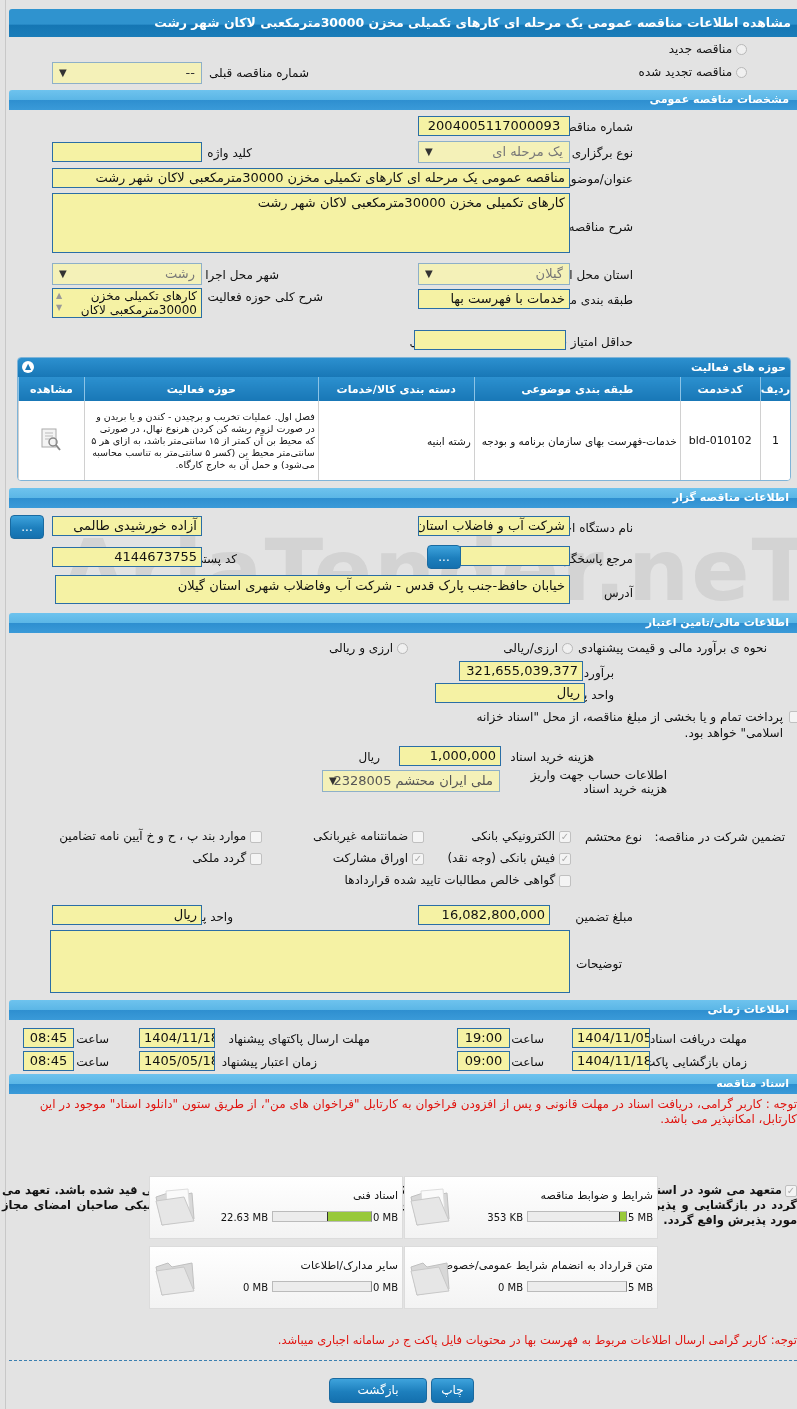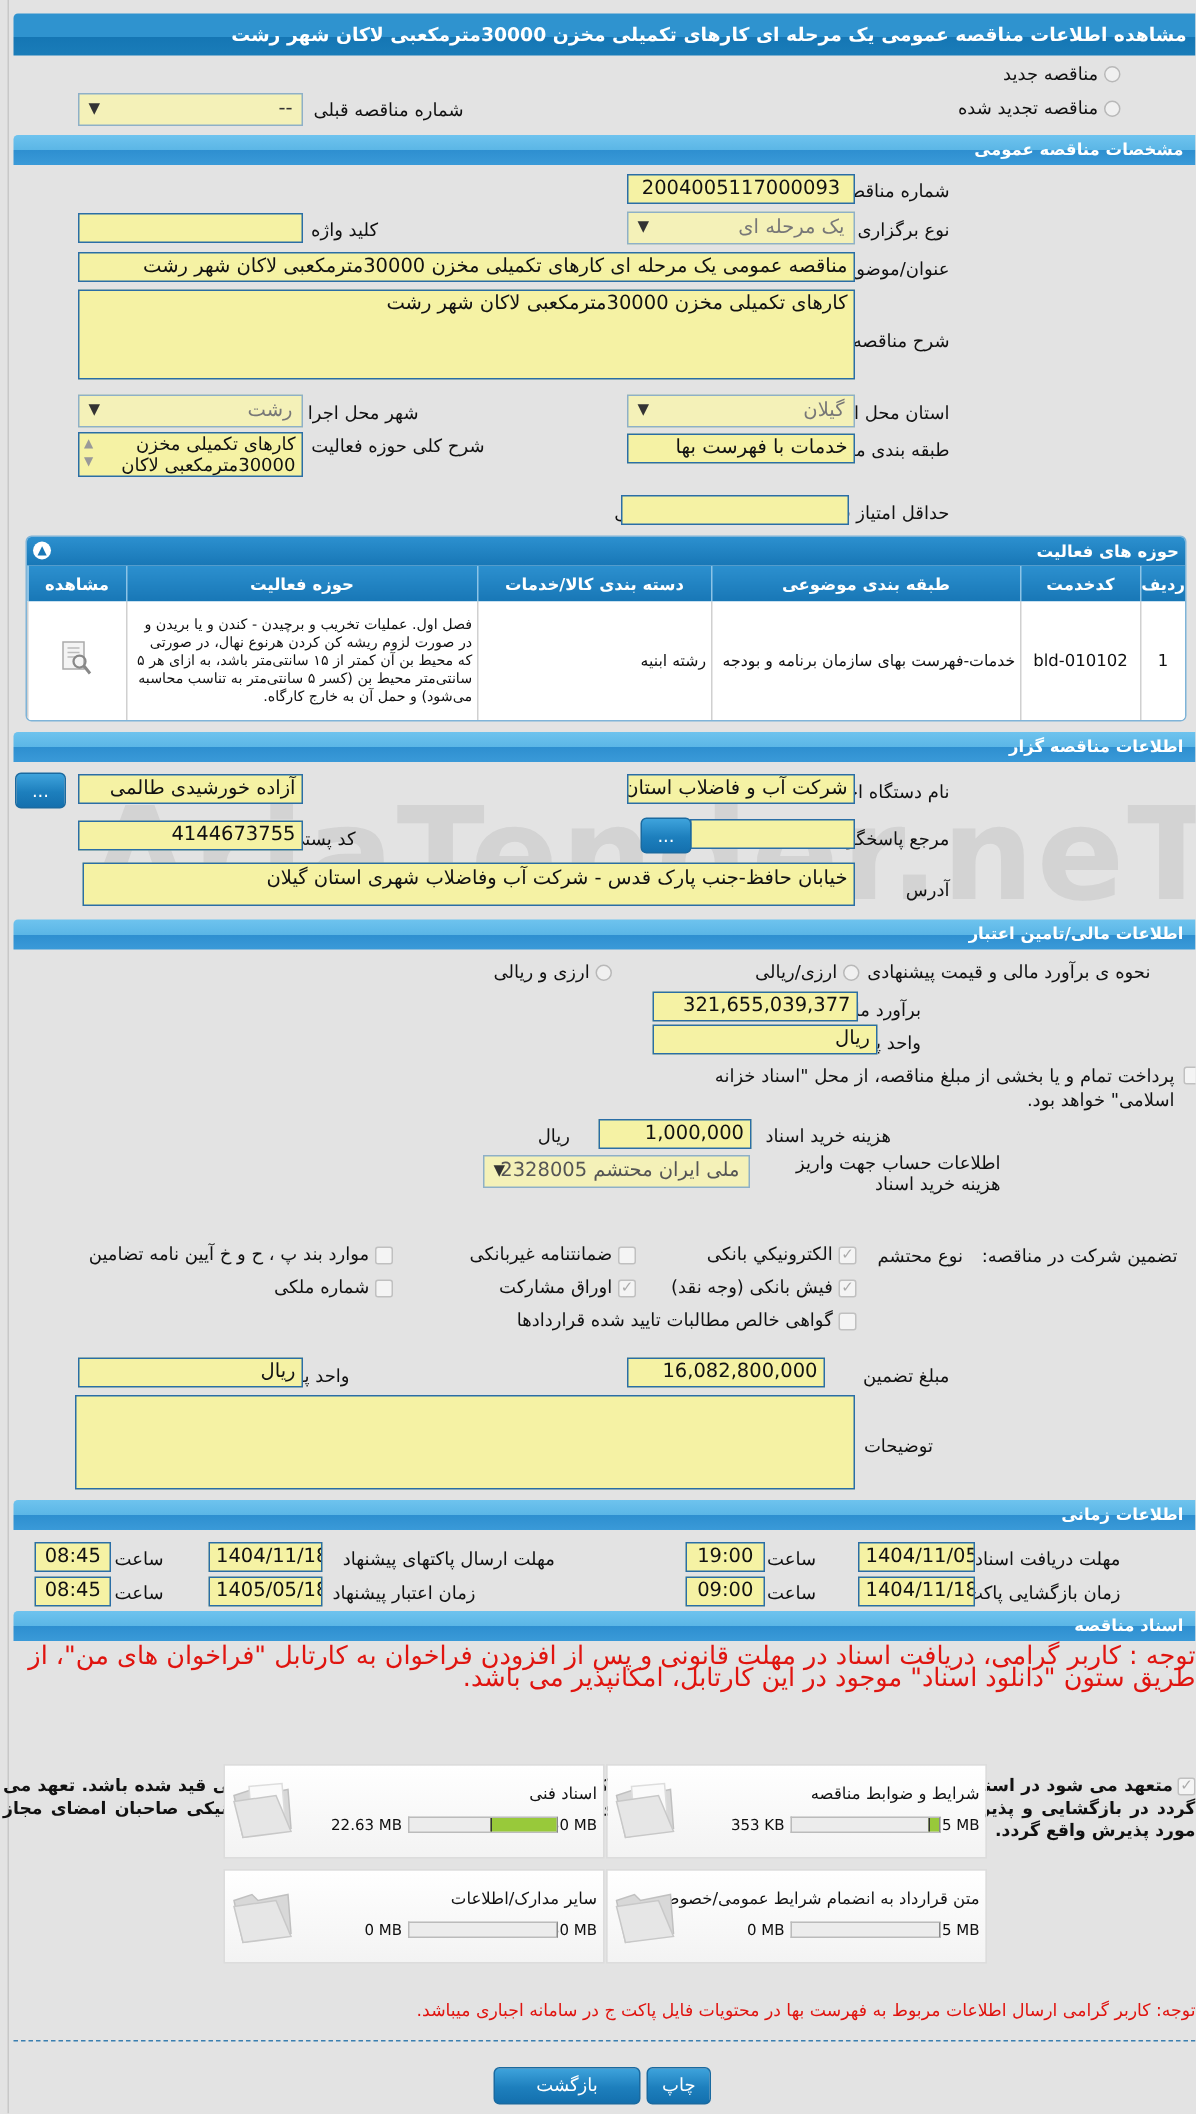--- a/index.html
+++ b/index.html
@@ -128,21 +128,21 @@
 <div class="lbl" style="right:164px;top:586px">آدرس</div>
 <div class="inp" style="left:55px;top:575px;width:515px;height:29px;line-height:20px">خیابان حافظ-جنب پارک قدس - شرکت آب وفاضلاب شهری استان گیلان</div>
 
 <div class="sec" style="top:613px">اطلاعات مالی/تامین اعتبار</div>
 
 <div class="lbl" style="right:30px;top:641px">نحوه ی برآورد مالی و قیمت پیشنهادی</div>
 <div class="lbl" style="right:224px;top:641px"><span class="radio"></span> <span>ارزی/ریالی</span></div>
 <div class="lbl" style="right:389px;top:641px"><span class="radio"></span> <span>ارزی و ریالی</span></div>
 
 <div class="lbl" style="right:183px;top:666px">برآورد مالی</div>
-<div class="inp num" style="left:435px;top:661px;width:137px">321,655,039,377</div>
+<div class="inp num" style="left:459px;top:661px;width:124px">321,655,039,377</div>
 <div class="lbl" style="right:183px;top:688px">واحد پول</div>
 <div class="inp" style="left:435px;top:683px;width:150px">ریال</div>
 
 <div class="abs" style="right:0;top:709px;width:340px;font-size:12px;line-height:16px;padding-right:4px">
   <span class="chk" style="position:absolute;right:-4px;top:2px"></span>
   <span style="padding-right:10px;display:block">پرداخت تمام و یا بخشی از مبلغ مناقصه، از محل "اسناد خزانه اسلامی" خواهد بود.</span>
 </div>
 
 <div class="lbl" style="right:203px;top:750px">هزینه خرید اسناد</div>
 <div class="inp num" style="left:399px;top:746px;width:102px">1,000,000</div>
@@ -153,21 +153,21 @@
 
 <div class="lbl" style="right:12px;top:830px">تضمین شرکت در مناقصه:</div>
 <div class="lbl" style="right:155px;top:830px">نوع محتشم</div>
 
 <div class="lbl" style="right:226px;top:829px"><span class="chk">✓</span> <span>الکترونیکي بانکی</span></div>
 <div class="lbl" style="right:373px;top:829px"><span class="chk"></span> <span>ضمانتنامه غیربانکی</span></div>
 <div class="lbl" style="right:535px;top:829px"><span class="chk"></span> <span>موارد بند پ ، ح و خ آیین نامه تضامین</span></div>
 
 <div class="lbl" style="right:226px;top:851px"><span class="chk">✓</span> <span>فیش بانکی (وجه نقد)</span></div>
 <div class="lbl" style="right:373px;top:851px"><span class="chk">✓</span> <span>اوراق مشارکت</span></div>
-<div class="lbl" style="right:535px;top:851px"><span class="chk"></span> <span>شماره ملکی</span></div>
+<div class="lbl" style="right:535px;top:851px"><span class="chk"></span> <span>گردد ملکی</span></div>
 
 <div class="lbl" style="right:226px;top:873px"><span class="chk"></span> <span>گواهی خالص مطالبات تایید شده قراردادها</span></div>
 
 <div class="lbl" style="right:164px;top:910px">مبلغ تضمین</div>
 <div class="inp num" style="left:418px;top:905px;width:132px">16,082,800,000</div>
 <div class="lbl" style="right:564px;top:910px">واحد پول</div>
 <div class="inp" style="left:52px;top:905px;width:150px">ریال</div>
 
 <div class="lbl" style="right:175px;top:957px">توضیحات</div>
 <div class="inp" style="left:50px;top:930px;width:520px;height:63px"></div>
@@ -187,21 +187,21 @@
 <div class="inp ltr" style="left:572px;top:1051px;width:78px">1404/11/18</div>
 <div class="lbl" style="right:253px;top:1055px">ساعت</div>
 <div class="inp ltr" style="left:457px;top:1051px;width:53px">09:00</div>
 <div class="lbl" style="right:480px;top:1055px">زمان اعتبار پیشنهاد</div>
 <div class="inp ltr" style="left:139px;top:1051px;width:76px">1405/05/18</div>
 <div class="lbl" style="right:688px;top:1055px">ساعت</div>
 <div class="inp ltr" style="left:23px;top:1051px;width:51px">08:45</div>
 
 <div class="sec" style="top:1074px">اسناد مناقصه</div>
 
-<div class="abs red" style="right:0;left:2px;top:1097px;font-size:17px;line-height:15px">توجه : کاربر گرامی، دریافت اسناد در مهلت قانونی و پس از افزودن فراخوان به کارتابل "فراخوان های من"، از طریق ستون "دانلود اسناد" موجود در این کارتابل، امکانپذیر می باشد.</div>
+<div class="abs red" style="right:0;left:2px;top:1097px;font-size:12px;line-height:15px">توجه : کاربر گرامی، دریافت اسناد در مهلت قانونی و پس از افزودن فراخوان به کارتابل "فراخوان های من"، از طریق ستون "دانلود اسناد" موجود در این کارتابل، امکانپذیر می باشد.</div>
 
 <div class="abs" style="right:0;left:2px;top:1183px;font-size:11.5px;line-height:15px;font-weight:bold;text-align:justify">
   <span class="chk" style="margin-left:3px">✓</span><span>متعهد می شود در اسناد مناقصه، صرفاً پذیرش اسناد الکترونیکي پاکت های (ب) و (ج) مجهز به امضای الکترونیکی قید شده باشد. تعهد می گردد در بازگشایی و پذیرش اسناد، صرفاً اسناد الکترونیکی پاکت های پیشنهاد (ب) و (ج) مجهز به امضای الکترونیکی صاحبان امضای مجاز مورد پذیرش واقع گردد.</span>
 </div>
 
 <div class="doccard" style="left:404px;top:1176px">
   <div class="title">شرایط و ضوابط مناقصه</div>
   <div class="max">5 MB</div>
   <div class="bar">
       <div class="fill" style="width:7%"></div>

